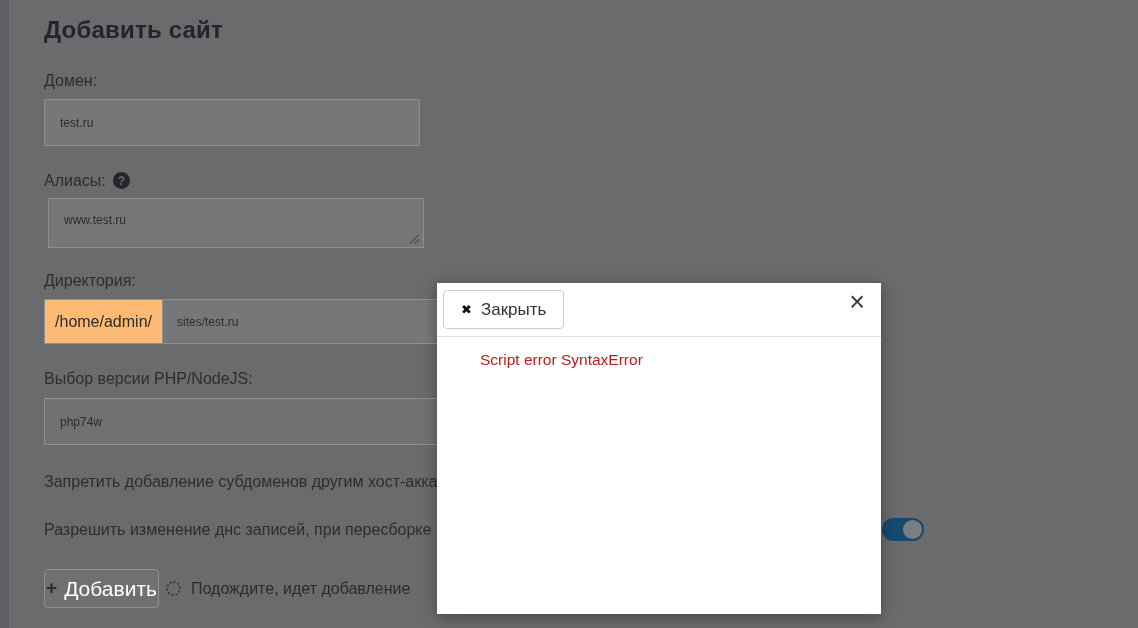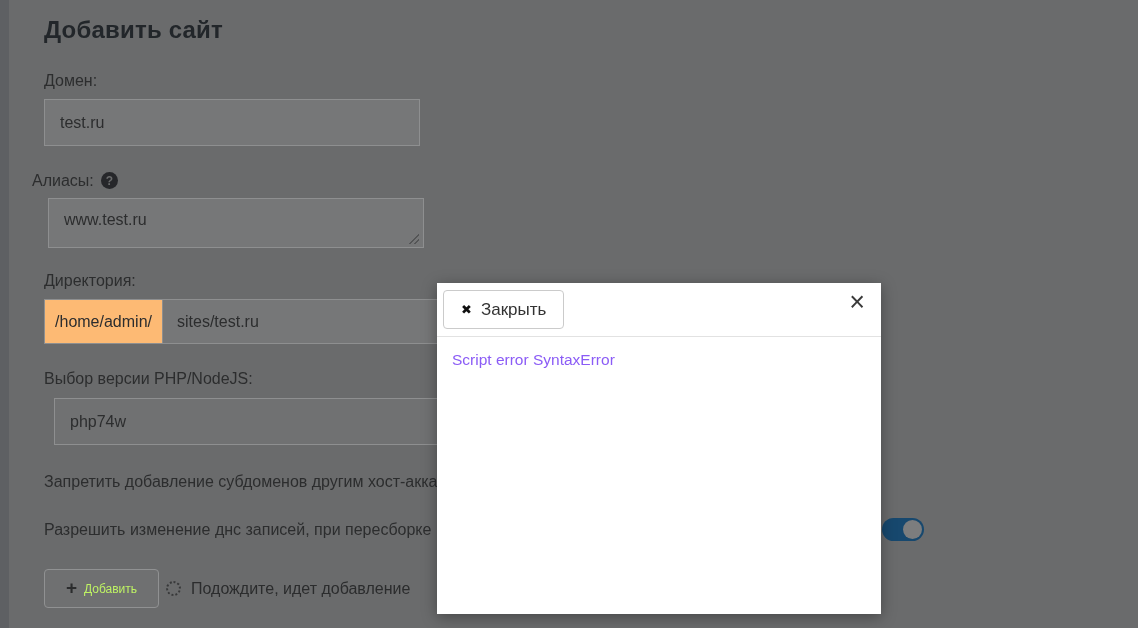--- a/index.html
+++ b/index.html
@@ -15,40 +15,40 @@
   }
   .field-label{
     font-size:16px;color:#2c2d2e;line-height:19px;display:flex;align-items:center;gap:7px;
   }
   .help-badge{
     width:17px;height:17px;border-radius:50%;background:#26272a;color:#6a6b6c;
     font-size:12px;font-weight:700;display:inline-flex;align-items:center;justify-content:center;
     line-height:1;cursor:pointer;
   }
   .text-input,.text-area,.dir-input,.php-select{
-    background:#767778;border:1px solid #8e8f90;color:#2c2d2e;font-size:16px;
+    background:#767778;border:1px solid #8e8f90;color:#2c2d2e;font-size:12px;
     outline:none;border-radius:0;
   }
   .text-input{left:44px;width:376px;height:47px;padding:0 15px;}
   .text-area{
     left:48px;width:376px;height:50px;padding:11px 15px;resize:none;overflow:hidden;
     position:absolute;line-height:20px;
   }
   .resize-grip{
     right:2px;bottom:2px;width:11px;height:11px;
     background:repeating-linear-gradient(-45deg,transparent 0 2px,#54555б 0);
     background:repeating-linear-gradient(-45deg,transparent 0 2.2px,#545556 2.2px 3.6px);
     clip-path:polygon(100% 0,100% 100%,0 100%);
   }
   .dir-addon{
     left:44px;top:299px;width:119px;height:45px;background:#fdba74;border:1px solid #8e8f90;
     color:#2c2d2e;font-size:16px;display:flex;align-items:center;justify-content:center;
   }
   .dir-input{left:162px;top:299px;width:638px;height:45px;padding:0 14px;}
-  .select-wrap{left:44px;top:398px;width:424px;height:47px;margin-left:10px;}
+  .select-wrap{left:44px;top:398px;width:424px;height:47px;}
   .php-select{
     width:100%;height:100%;background:#707172;padding:0 34px 0 15px;
     -webkit-appearance:none;appearance:none;cursor:pointer;
   }
   .chevron{
     position:absolute;right:17px;top:17px;width:10px;height:10px;pointer-events:none;
     border-right:2.5px solid #222325;border-bottom:2.5px solid #222325;
     transform:rotate(45deg);
   }
   .opt-label{font-size:16px;color:#2c2d2e;line-height:19px;white-space:nowrap;}
@@ -59,21 +59,21 @@
   .toggle-knob{
     position:absolute;right:2px;top:2px;width:19px;height:19px;border-radius:50%;
     background:#7c7d7e;
   }
   .submit-btn{
     left:44px;top:569px;width:115px;height:39px;background:#6f7071;border:1px solid #909192;
     border-radius:4px;display:flex;align-items:center;justify-content:center;gap:7px;
     cursor:default;padding:0;
   }
   .plus-glyph{font-size:19px;font-weight:700;color:#2b2c2d;line-height:1;margin-top:-2px;}
-  .submit-text{font-size:12px;color:#bef264;}
+  .submit-text{font-size:21px;color:#ffffff;}
   .spinner{
     left:166px;top:581px;width:15px;height:15px;border:2px dotted #38393a;border-radius:50%;
   }
   .wait-text{left:191px;top:580px;font-size:16px;color:#2b2c2d;}
   .modal{
     left:437px;top:283px;width:444px;height:331px;background:#ffffff;
     box-shadow:0 3px 14px rgba(0,0,0,.35);
   }
   .modal-header{
     position:relative;height:54px;border-bottom:1px solid #e2e2e2;
@@ -81,36 +81,36 @@
   .modal-close-btn{
     position:absolute;left:6px;top:7px;height:39px;padding:0 17px;background:#fff;
     border:1px solid #cbcbcb;border-radius:4px;display:flex;align-items:center;gap:9px;
     cursor:pointer;font-size:17px;color:#333;
   }
   .close-x-bold{font-size:13px;color:#101010;line-height:1;}
   .corner-x{
     position:absolute;right:12px;top:1px;font-size:27px;font-weight:300;color:#3a3a3a;
     cursor:pointer;line-height:1.1;padding:4px;
   }
-  .modal-body{padding:14px 15px;font-size:15.5px;color:#8b5cf6;}
+  .modal-body{padding:14px 15px;font-size:15.5px;color:#b91c1c;margin-left:28px;}
 </style>
 </head>
 <body>
 
 <div class="canvas">
   <div class="left-strip"></div>
 
   <div class="abs page-title">Добавить сайт</div>
 
   <div class="abs field-label" style="left:44px;top:71px;">
     <span>Домен:</span>
   </div>
   <input class="abs text-input" style="top: 99px;" type="text" value="test.ru">
 
-  <div class="abs field-label" style="left:32px;top:171px;">
+  <div class="abs field-label" style="left:44px;top:171px;">
     <span>Алиасы:</span>
     <span class="help-badge">?</span>
   </div>
   <textarea class="text-area" style="top: 198px;">www.test.ru</textarea>
   <div class="abs resize-grip" style="left:408px;top:233px;"></div>
 
   <div class="abs field-label" style="left:44px;top:271px;">
     <span>Директория:</span>
   </div>
   <div class="abs dir-addon">

